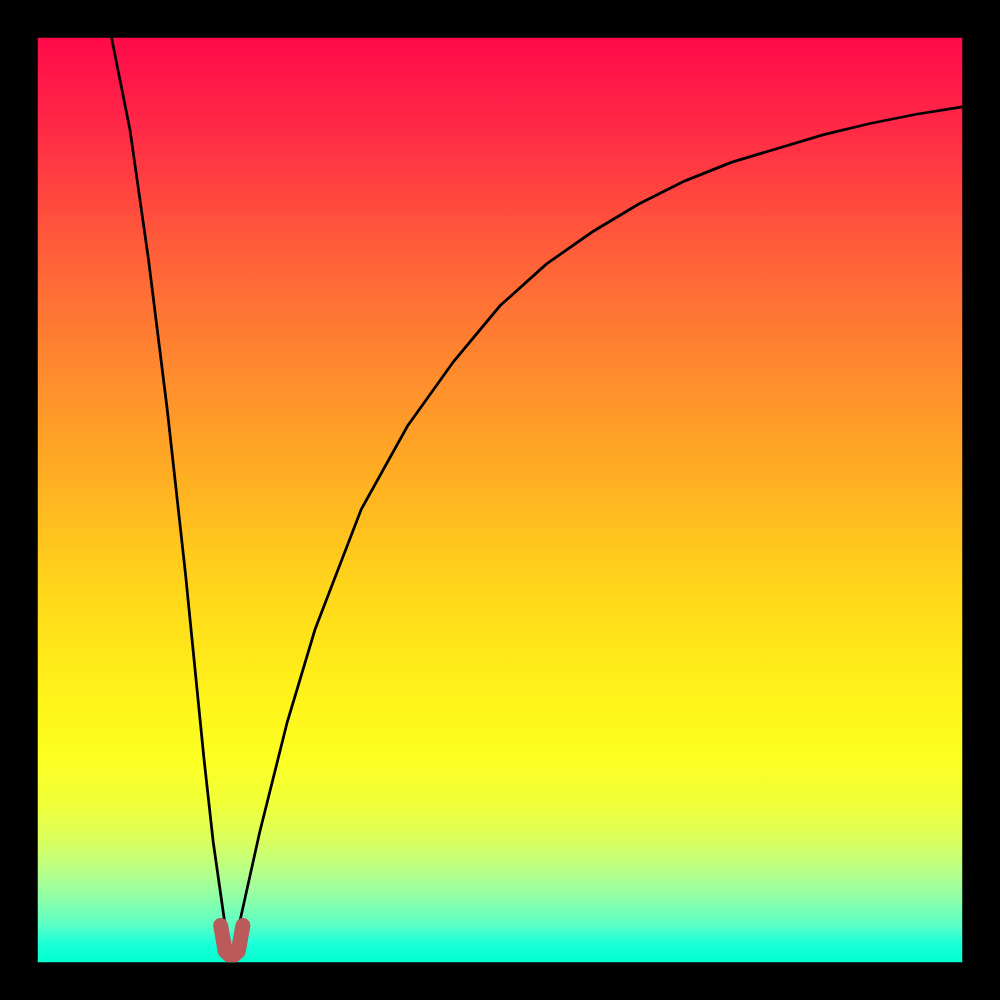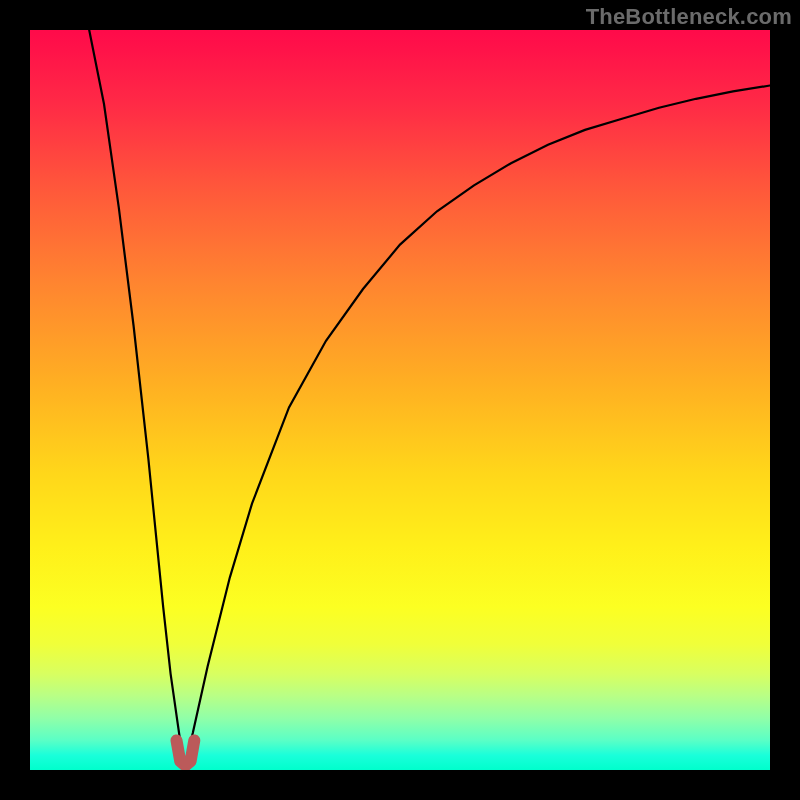--- a/index.html
+++ b/index.html
@@ -58,21 +58,20 @@
   }
   svg.curves {
     position: absolute;
     inset: 0;
   }
 </style>
 </head>
 <body>
 
 <div class="frame">
-  <div class="watermark">TheBottleneck.com</div>
 
   <div class="plot-area">
     <div class="gradient"></div>
 
     <svg class="curves" viewBox="0 0 740 740" preserveAspectRatio="none">
       <path id="left-branch-path" fill="none" stroke-width="2.2" stroke-linecap="round" stroke="#000000" d="M59.2 0.0 L74.0 74.0 L88.8 177.6 L103.6 296.0 L118.4 429.2 L133.2 577.2 L140.6 643.8 L148.0 695.6 L151.7 721.5 L155.4 732.6"></path>
       <path id="right-branch-path" fill="none" stroke-width="2.2" stroke-linecap="round" stroke="#000000" d="M155.4 732.6 L162.8 703.0 L177.6 636.4 L199.8 547.6 L222.0 473.6 L259.0 377.4 L296.0 310.8 L333.0 259.0 L370.0 214.6 L407.0 181.3 L444.0 155.4 L481.0 133.2 L518.0 114.7 L555.0 99.9 L592.0 88.8 L629.0 77.7 L666.0 68.8 L703.0 61.4 L740.0 55.5"></path>
       <path id="marker-path" fill="none" stroke-width="12" stroke-linecap="round" stroke-linejoin="round" stroke="#bb5a5a" d="M146.5 710.4 L150.2 731.1 L155.4 735.6 L160.6 731.1 L164.3 710.4"></path>
     </svg>
   </div>

